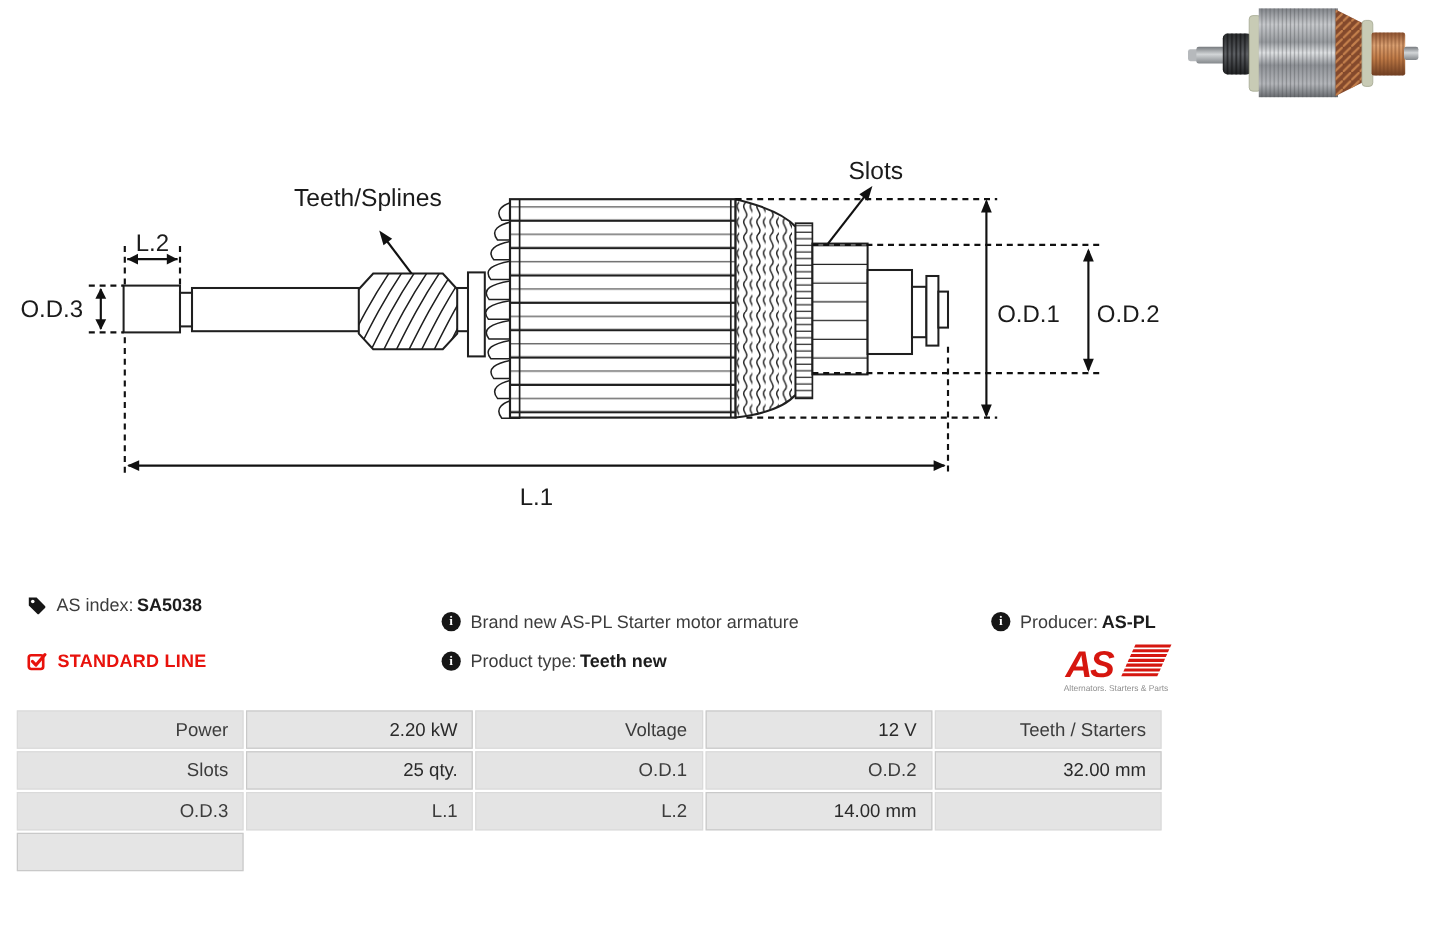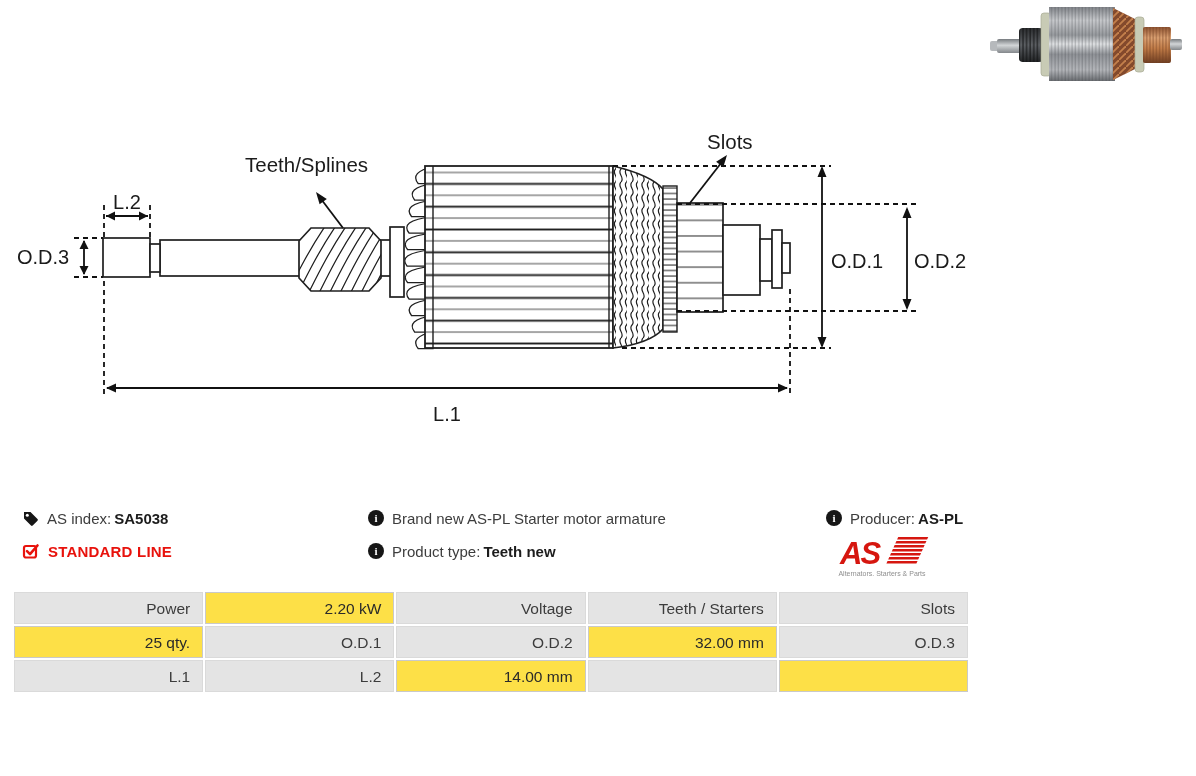--- a/index.html
+++ b/index.html
@@ -13,29 +13,29 @@
 
   
   .info-item{position:absolute;display:flex;align-items:center;height:24px;font-size:15px;}
   .info-item .ic{flex:0 0 auto;margin-right:8px;display:flex;align-items:center;}
   .lab{color:#3d3d3d;}
   .val{color:#1c1c1c;font-weight:bold;margin-left:3px;}
   .red-bold{color:var(--accent,#e8120c);font-weight:bold;letter-spacing:.2px;}
   .info-circle{width:16px;height:16px;border-radius:50%;background:#161616;color:#fff;
                font-size:11px;font-weight:bold;font-family:"Liberation Serif",serif;
                display:flex;align-items:center;justify-content:center;}
-  #logo-box{position:absolute;left:828px;top:533px;}
+  #logo-box{position:absolute;left:876px;top:533px;}
 
   
   #spec-grid{position:absolute;left:14px;top:592px;width:954px;
              display:grid;grid-template-columns:1fr 1fr 1fr 1fr 1fr;gap:2px;}
   .cell{height:32px;line-height:32px;font-size:15.5px;text-align:right;
         padding-right:12px;box-sizing:border-box;white-space:nowrap;overflow:hidden;}
   .cell.lblc{background:var(--tbl-label-bg,#e4e4e4);color:#3c3c3c;border:1px solid #dadada;}
-  .cell.valc{background:#fde047;color:#2a2a2a;border:1px solid var(--tbl-border,#c9c9c9);}
+  .cell.valc{background:#e5e5e5;color:#2a2a2a;border:1px solid var(--tbl-border,#c9c9c9);}
 </style>
 </head>
 <body>
 
 <div id="page">
 
   <svg id="diagram-svg" width="1196" height="440" viewBox="0 0 1196 440">
     <defs>
       <pattern id="patHL" patternUnits="userSpaceOnUse" width="8" height="22.8">
         <path d="M0 1.5 H8" stroke="#1f1f1f" stroke-width="1.9"></path>
@@ -225,21 +225,21 @@
       <polygon points="127,4 151,16 151,64 127,76" fill="url(#pDiag)" opacity="0.85"></polygon>
     </g>
     <rect x="149" y="13" width="9" height="55" rx="3" fill="#c8cbb5" stroke="#a7aa94" stroke-width="0.7"></rect>
     <g>
       <rect x="157" y="23" width="28" height="36" rx="2" fill="url(#gCopper)"></rect>
       <rect x="157" y="23" width="28" height="36" rx="2" fill="url(#pComm)"></rect>
     </g>
     <rect x="184" y="35" width="12" height="11" rx="2" fill="url(#gShaft)"></rect>
   </svg>
 
-  <div class="info-item" style="left:22px;top:506px;">
+  <div class="info-item" style="left:22px;top:492px;">
     <span class="ic">
       <svg width="17" height="17" viewBox="0 0 17 17">
         <path d="M2 2 h6.5 l7 7 a1.2 1.2 0 0 1 0 1.7 l-4.8 4.8 a1.2 1.2 0 0 1 -1.7 0 l-7 -7 z" fill="#161616"></path>
         <circle cx="5.3" cy="5.3" r="1.5" fill="#fff"></circle>
       </svg>
     </span>
     <span class="lab">AS index:</span>
     <span class="val">SA5038</span>
   </div>
 
@@ -283,20 +283,21 @@
         <rect x="72" y="28" width="30" height="2.6"></rect>
       </g>
       <text x="54" y="43" font-size="7" fill="#8f8f8f" text-anchor="middle">Alternators. Starters &amp; Parts</text>
     </svg>
   </div>
 
   <div id="spec-grid">
       <div class="cell lblc">Power</div>
       <div class="cell valc">2.20 kW</div>
       <div class="cell lblc">Voltage</div>
+      <div class="cell valc">12 V</div>
       <div class="cell lblc">Teeth / Starters</div>
       <div class="cell lblc">Slots</div>
       <div class="cell valc">25 qty.</div>
       <div class="cell lblc">O.D.1</div>
       <div class="cell lblc">O.D.2</div>
       <div class="cell valc">32.00 mm</div>
       <div class="cell lblc">O.D.3</div>
       <div class="cell lblc">L.1</div>
       <div class="cell lblc">L.2</div>
       <div class="cell valc">14.00 mm</div>

